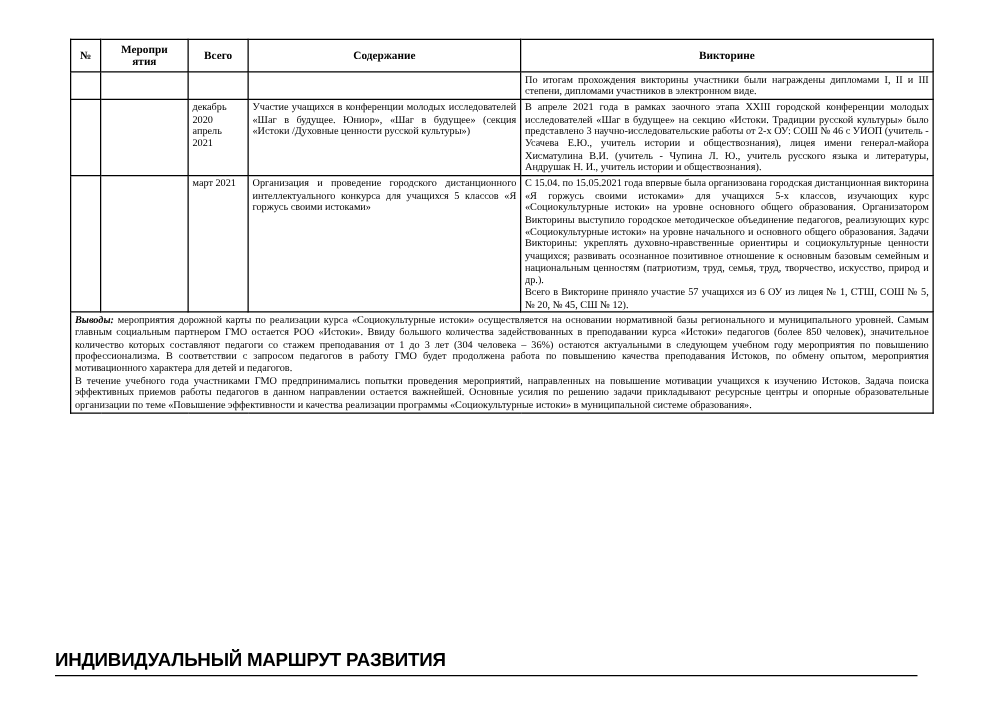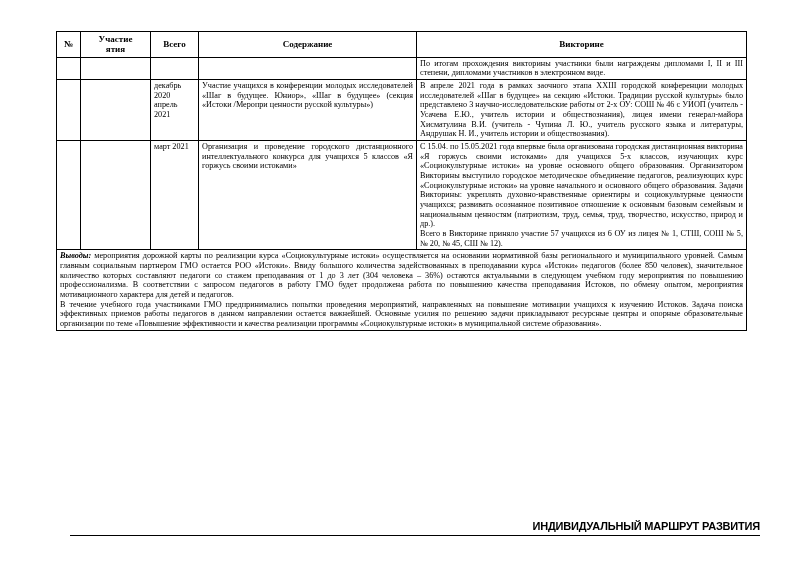--- a/index.html
+++ b/index.html
@@ -80,27 +80,27 @@
   }
   .concl-cell p {
     margin: 0;
     text-indent: 0;
   }
   .concl-cell p + p { margin-top: 0px; }
   .concl-label { font-weight: bold; font-style: italic; }
 
   .footer-title {
     position: absolute;
-    left: 70px;
+    left: 44px;
     top: 519px;
     width: 690px;
-    text-align: right;
+    text-align: left;
     font-family: "Liberation Sans", "DejaVu Sans", sans-serif;
     font-weight: bold;
-    font-size: 11px;
+    font-size: 15px;
     line-height: 1.35;
     letter-spacing: -0.2px;
     border-bottom: 1px solid #000000;
     padding-bottom: 1px;
   }
   .footer-title div { white-space: nowrap; }
 </style>
 </head>
 <body>
 
@@ -110,39 +110,39 @@
     <colgroup>
       <col class="col-num">
       <col class="col-event">
       <col class="col-date">
       <col class="col-content">
       <col class="col-result">
     </colgroup>
     <thead>
       <tr>
         <th>№</th>
-        <th><span>Участие</span><br><span>ятия</span></th>
+        <th><span>Меропри</span><br><span>ятия</span></th>
         <th>Всего</th>
         <th>Содержание</th>
         <th>Викторине</th>
       </tr>
     </thead>
     <tbody>
       <tr>
         <td class="center-txt"></td>
         <td class="center-txt"></td>
         <td class="cell-date"></td>
         <td class="cell-content"></td>
         <td class="cell-result">По итогам прохождения викторины участники были награждены дипломами I, II и III степени, дипломами участников в электронном виде.</td>
       </tr>
       <tr>
         <td class="center-txt"></td>
         <td class="center-txt"></td>
         <td class="cell-date">декабрь 2020 апрель 2021</td>
-        <td class="cell-content">Участие учащихся в конференции молодых исследователей «Шаг в будущее. Юниор», «Шаг в будущее» (секция «Истоки /Меропри ценности русской культуры»)</td>
+        <td class="cell-content">Участие учащихся в конференции молодых исследователей «Шаг в будущее. Юниор», «Шаг в будущее» (секция «Истоки /Духовные ценности русской культуры»)</td>
         <td class="cell-result">В апреле 2021 года в рамках заочного этапа XXIII городской конференции молодых исследователей «Шаг в будущее» на секцию «Истоки. Традиции русской культуры» было представлено 3 научно-исследовательские работы  от 2-х ОУ: СОШ № 46 с УИОП (учитель - Усачева Е.Ю., учитель истории и обществознания), лицея имени генерал-майора Хисматулина В.И. (учитель - Чупина Л. Ю., учитель русского языка и литературы, Андрушак Н. И., учитель истории и обществознания).</td>
       </tr>
       <tr>
         <td class="center-txt"></td>
         <td class="center-txt"></td>
         <td class="cell-date">март 2021</td>
         <td class="cell-content">Организация и проведение городского дистанционного интеллектуального конкурса для учащихся 5 классов «Я горжусь своими истоками»</td>
         <td class="cell-result">
             <div style="text-align: justify;">С 15.04. по 15.05.2021 года  впервые была организована городская дистанционная викторина «Я горжусь своими истоками» для учащихся 5-х классов, изучающих курс «Социокультурные истоки» на уровне основного общего образования. Организатором Викторины выступило городское методическое объединение педагогов, реализующих курс «Социокультурные истоки» на уровне начального и основного общего образования. Задачи Викторины:  укреплять духовно-нравственные ориентиры и социокультурные ценности учащихся; развивать  осознанное  позитивное отношение к основным базовым семейным и национальным ценностям (патриотизм, труд, семья, труд, творчество, искусство, природ и др.).</div>
             <div style="text-align: justify;">Всего в Викторине приняло участие  57 учащихся из 6 ОУ  из лицея № 1, СТШ, СОШ № 5, № 20, № 45, СШ № 12).</div>

